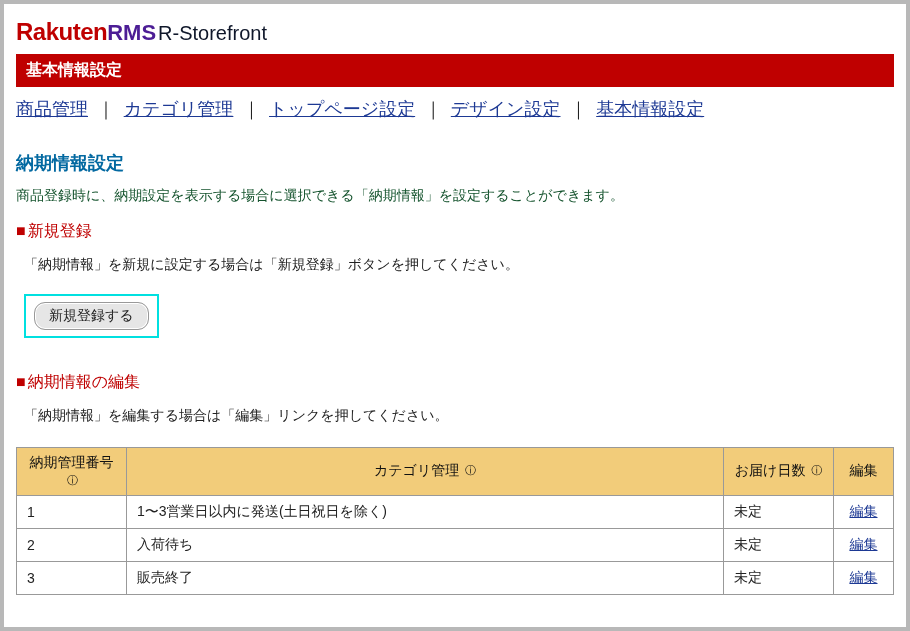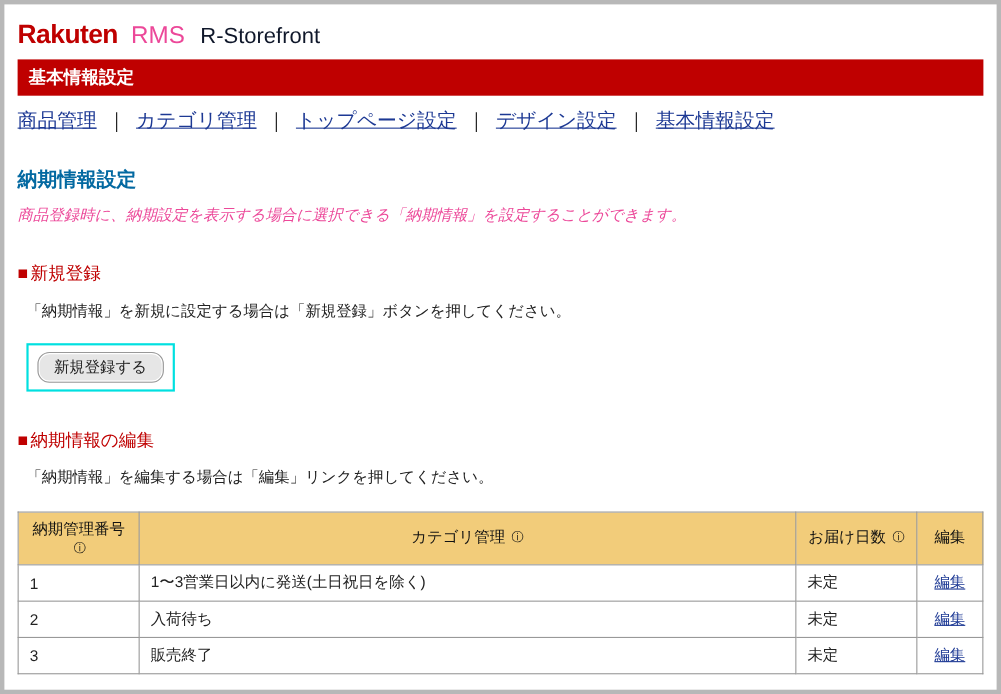--- a/index.html
+++ b/index.html
@@ -14,34 +14,34 @@
     }
     .page {
       background: #ffffff;
       width: 902px;
       min-height: 623px;
       padding: 10px 12px;
     }
     .brand {
       display: flex;
       align-items: baseline;
-      gap: 12px;
+      gap: 0;
       margin-bottom: 8px;
       margin-top: 4px;
     }
     .brand-main {
       font-size: 24px;
       font-weight: bold;
       color: #bf0000;
       letter-spacing: -0.5px;
     }
     .brand-sub {
       font-size: 22px;
-      font-weight: normal;
-      color: #ec4899;
+      font-weight: bold;
+      color: #4c1d95;
     }
     .brand-detail {
       font-size: 20px;
       color: #0f172a;
       margin-left: 2px;
     }
     .title-bar {
       background: #bf0000;
       color: #ffffff;
       font-size: 16px;
@@ -65,23 +65,22 @@
       margin: 0 4px;
     }
     .section-title-main {
       color: #0369a1;
       font-size: 18px;
       font-weight: bold;
       margin-bottom: 12px;
     }
     .description {
       font-size: 14px;
-      color: #ec4899;
-      margin-bottom: 34px;
-      font-style: italic;
+      color: #14532d;
+      margin-bottom: 16px;
     }
     .section-heading {
       color: #bf0000;
       font-size: 16px;
       margin-bottom: 14px;
     }
     .section-heading .square {
       color: #bf0000;
       margin-right: 2px;
     }

